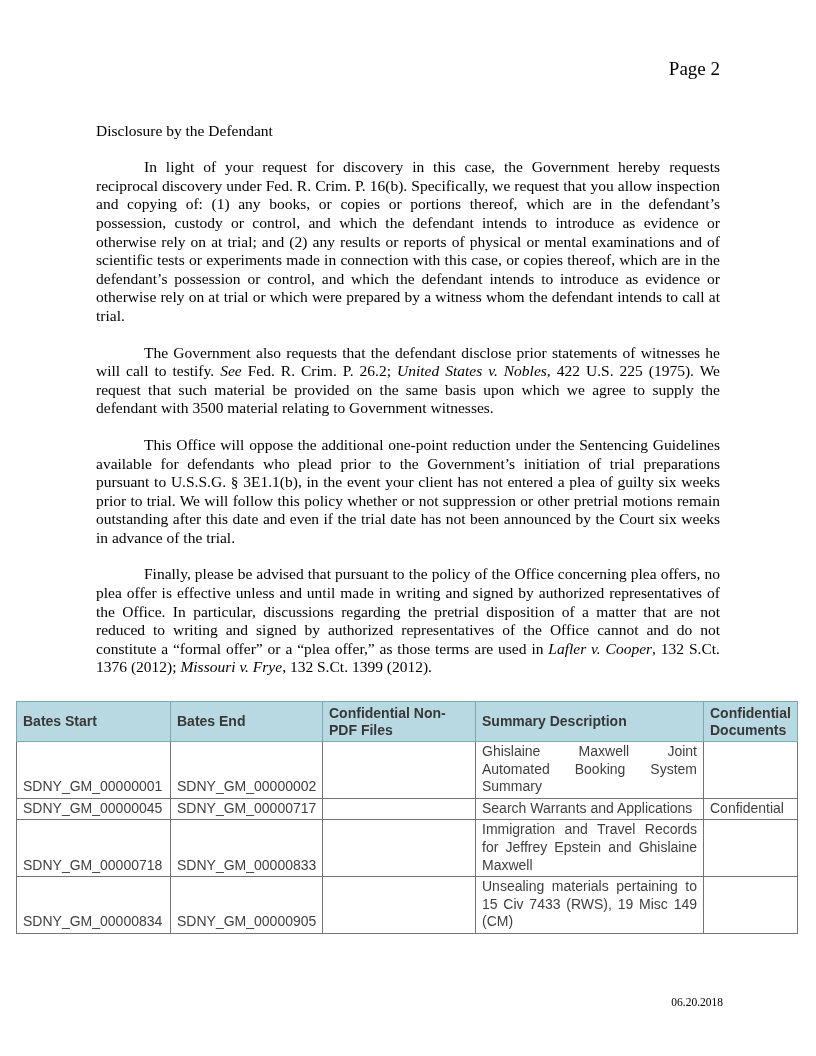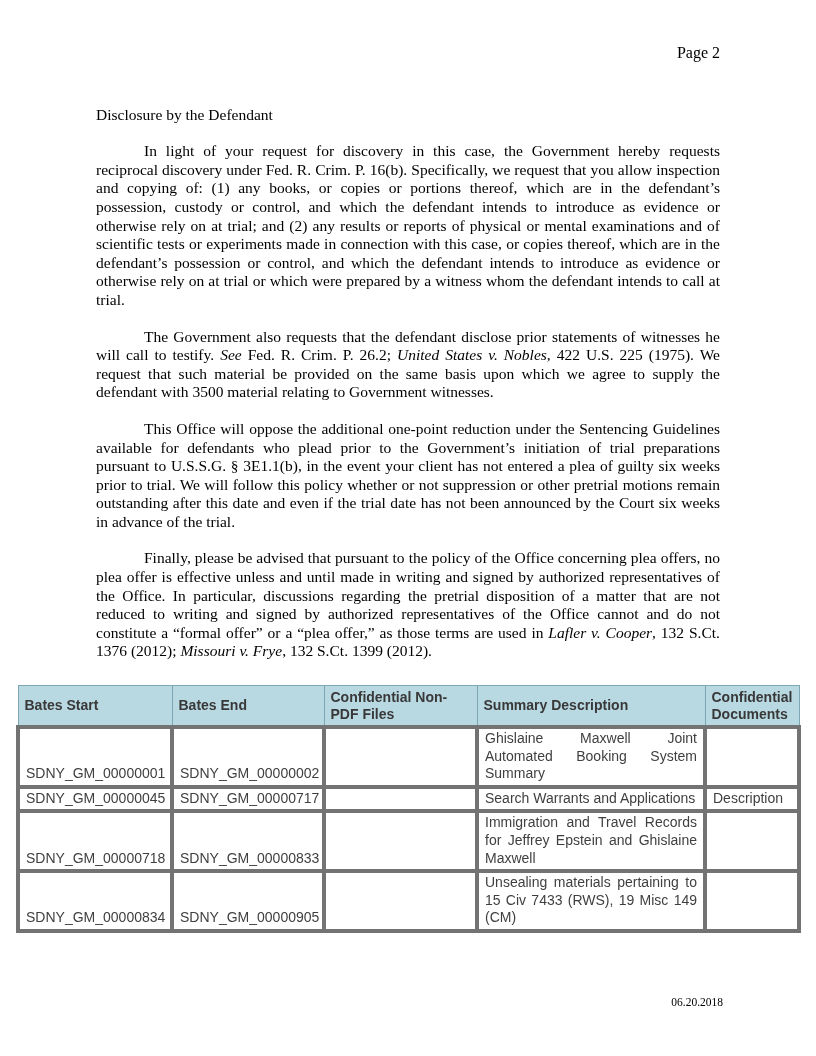--- a/index.html
+++ b/index.html
@@ -11,23 +11,23 @@
     color: #000000;
   }
   .page {
     position: relative;
     width: 816px;
     height: 1056px;
     background: #ffffff;
     overflow: hidden;
   }
   .page-number {
-    padding: 44px 96px 0 0;
+    padding: 60px 96px 0 0;
     text-align: right;
-    font-size: 16px;
+    font-size: 19px;
     line-height: 18.6px;
   }
   .content {
     margin: 0 96px;
   }
   .content h3.heading {
     font-size: 15.5px;
     font-weight: normal;
     line-height: 18.6px;
     margin-top: 26px;
@@ -56,21 +56,21 @@
     border: 1px solid #7ba7b5;
     font-weight: bold;
     color: #383838;
     text-align: left;
     vertical-align: middle;
     padding: 3px 6px;
     line-height: 16.5px;
     height: 38px;
   }
   table.bates td {
-    border: 4px solid #737373;
+    border: 1px solid #737373;
     vertical-align: bottom;
     padding: 1px 6px 2px 6px;
     line-height: 17.6px;
   }
   table.bates td.desc {
     text-align: justify;
   }
   .footer-date {
     position: absolute;
     right: 93px;
@@ -118,21 +118,21 @@
         <td>SDNY_GM_00000002</td>
         <td></td>
         <td class="desc">Ghislaine Maxwell Joint Automated Booking System Summary</td>
         <td></td>
       </tr>
       <tr>
         <td>SDNY_GM_00000045</td>
         <td>SDNY_GM_00000717</td>
         <td></td>
         <td class="desc">Search Warrants and Applications</td>
-        <td>Description</td>
+        <td>Confidential</td>
       </tr>
       <tr>
         <td>SDNY_GM_00000718</td>
         <td>SDNY_GM_00000833</td>
         <td></td>
         <td class="desc">Immigration and Travel Records for Jeffrey Epstein and Ghislaine Maxwell</td>
         <td></td>
       </tr>
       <tr>
         <td>SDNY_GM_00000834</td>

